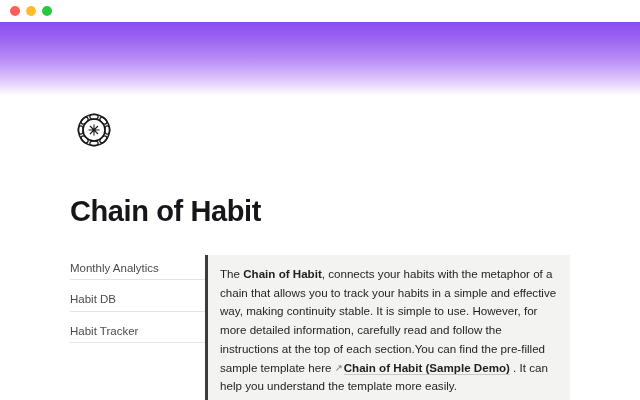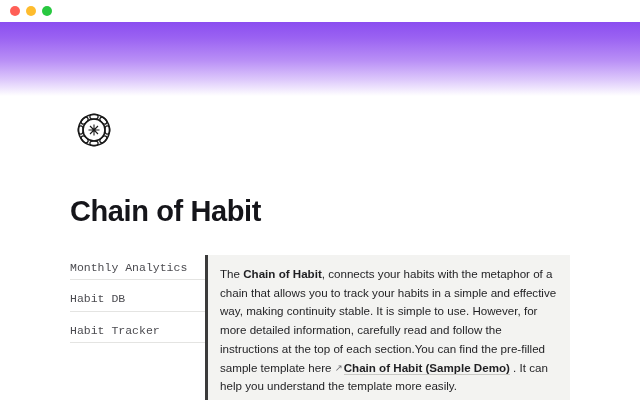--- a/index.html
+++ b/index.html
@@ -92,21 +92,20 @@
 
   .columns {
     display: flex;
     margin-top: 26px;
     align-items: flex-start;
   }
   .nav-col {
     width: 135px;
     flex: 0 0 135px;
     padding-top: 2px;
-    font-family: Liberation Mono, monospace;
   }
   .nav-item {
     font-size: 11.5px;
     color: #4b4b50;
     line-height: 1.25;
     padding: 4px 0 4px 0;
     margin-bottom: 8px;
     cursor: pointer;
     border-bottom: 1px solid #e4e4e2;
     display: inline-block;

